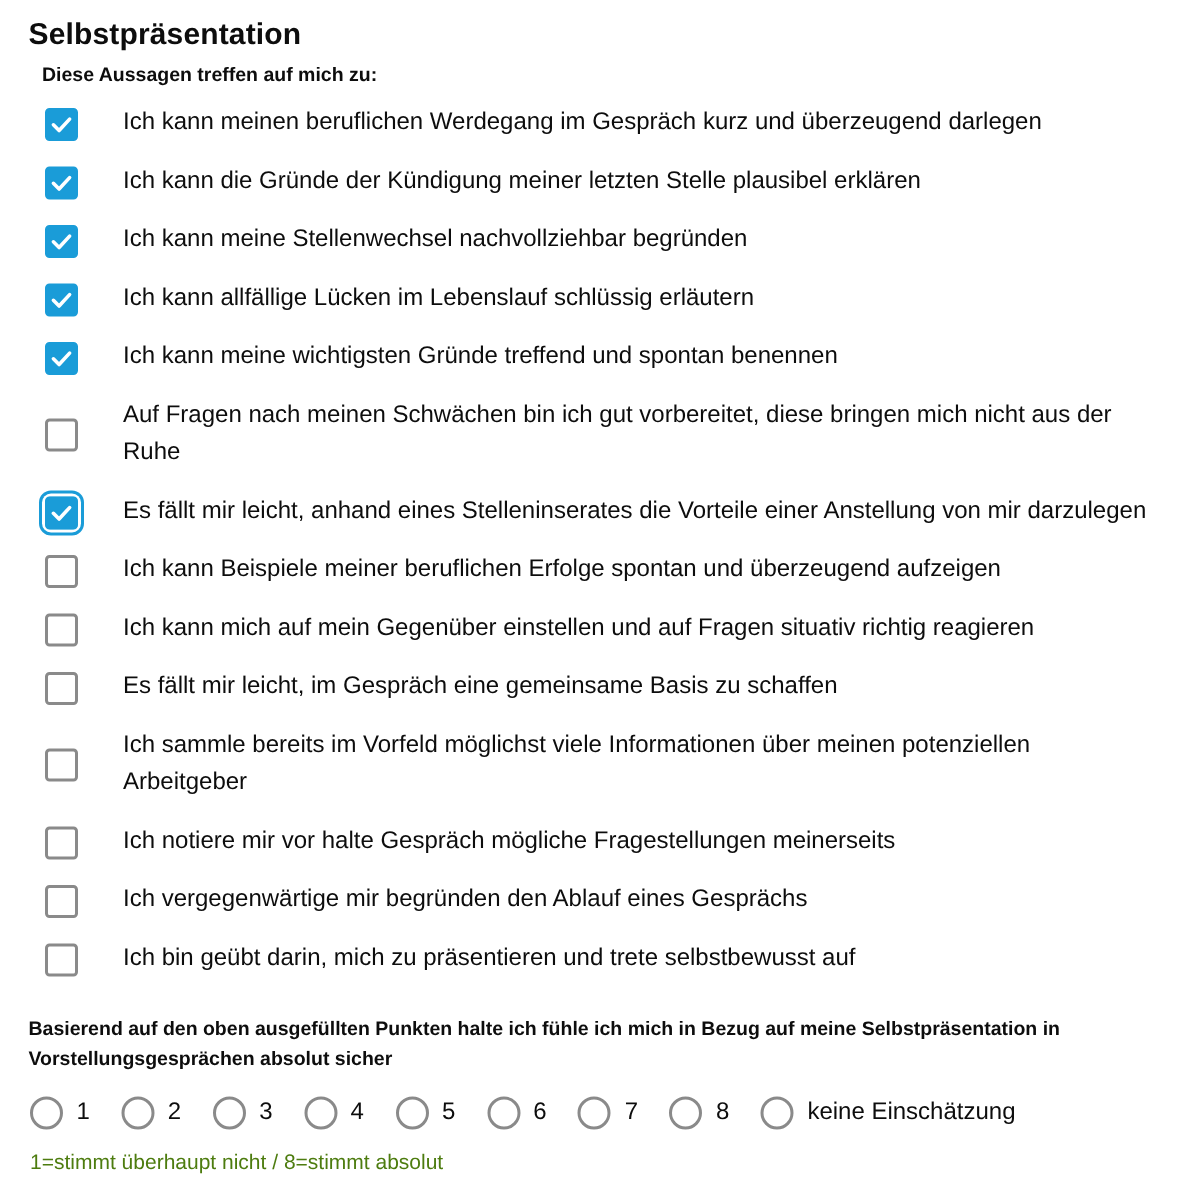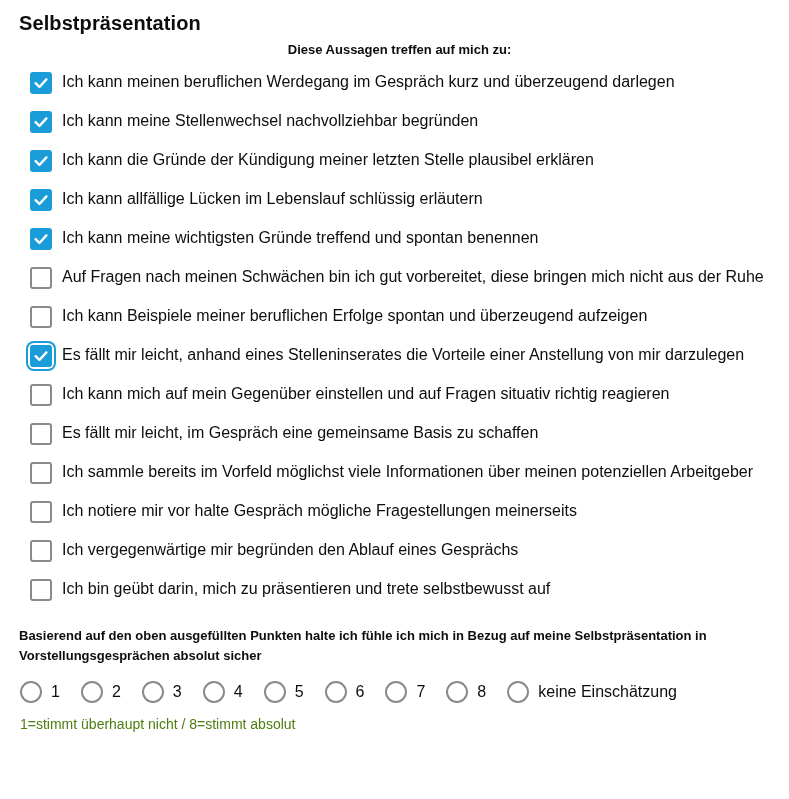--- a/index.html
+++ b/index.html
@@ -18,31 +18,31 @@
   .page-title {
     font-size: 20px;
     font-weight: 700;
     letter-spacing: 0.1px;
     margin-left: 1px;
   }
   .prompt {
     font-size: 13px;
     font-weight: 700;
     margin: 7px 0 0 10px;
-    text-align: center;
   }
   
   .checklist {
     margin: 13px 0 0 12px;
   }
   .check-row {
     display: flex;
-    align-items: flex-end;
+    align-items: center;
     margin-bottom: 15px;
     cursor: pointer;
+    gap: 20px;
   }
   .box-wrap {
     flex: 0 0 auto;
     width: 22px;
     height: 22px;
     margin-top: 1px;
     border-radius: 4px;
     position: relative;
   }
   .box {
@@ -136,73 +136,73 @@
         <span class="check-label">Ich kann meinen beruflichen Werdegang im Gespräch kurz und überzeugend darlegen</span>
       </div>
       <div class="check-row">
         <span class="box-wrap">
           <span class="box checked">
             <svg viewBox="0 0 18 18">
               <path d="M3.6 9.2 L7.4 13 L14.4 5.4" fill="none" stroke="#ffffff" stroke-width="2.4" stroke-linecap="round" stroke-linejoin="round"></path>
             </svg>
           </span>
         </span>
+        <span class="check-label">Ich kann die Gründe der Kündigung meiner letzten Stelle plausibel erklären</span>
+      </div>
+      <div class="check-row">
+        <span class="box-wrap">
+          <span class="box checked">
+            <svg viewBox="0 0 18 18">
+              <path d="M3.6 9.2 L7.4 13 L14.4 5.4" fill="none" stroke="#ffffff" stroke-width="2.4" stroke-linecap="round" stroke-linejoin="round"></path>
+            </svg>
+          </span>
+        </span>
         <span class="check-label">Ich kann meine Stellenwechsel nachvollziehbar begründen</span>
       </div>
       <div class="check-row">
         <span class="box-wrap">
           <span class="box checked">
             <svg viewBox="0 0 18 18">
               <path d="M3.6 9.2 L7.4 13 L14.4 5.4" fill="none" stroke="#ffffff" stroke-width="2.4" stroke-linecap="round" stroke-linejoin="round"></path>
             </svg>
           </span>
         </span>
-        <span class="check-label">Ich kann die Gründe der Kündigung meiner letzten Stelle plausibel erklären</span>
-      </div>
-      <div class="check-row">
-        <span class="box-wrap">
-          <span class="box checked">
-            <svg viewBox="0 0 18 18">
-              <path d="M3.6 9.2 L7.4 13 L14.4 5.4" fill="none" stroke="#ffffff" stroke-width="2.4" stroke-linecap="round" stroke-linejoin="round"></path>
-            </svg>
-          </span>
-        </span>
         <span class="check-label">Ich kann allfällige Lücken im Lebenslauf schlüssig erläutern</span>
       </div>
       <div class="check-row">
         <span class="box-wrap">
           <span class="box checked">
             <svg viewBox="0 0 18 18">
               <path d="M3.6 9.2 L7.4 13 L14.4 5.4" fill="none" stroke="#ffffff" stroke-width="2.4" stroke-linecap="round" stroke-linejoin="round"></path>
             </svg>
           </span>
         </span>
         <span class="check-label">Ich kann meine wichtigsten Gründe treffend und spontan benennen</span>
       </div>
       <div class="check-row">
         <span class="box-wrap">
           <span class="box"></span>
         </span>
         <span class="check-label">Auf Fragen nach meinen Schwächen bin ich gut vorbereitet, diese bringen mich nicht aus der Ruhe</span>
       </div>
       <div class="check-row">
+        <span class="box-wrap focused">
+          <span class="box checked">
+            <svg viewBox="0 0 18 18">
+              <path d="M3.6 9.2 L7.4 13 L14.4 5.4" fill="none" stroke="#ffffff" stroke-width="2.4" stroke-linecap="round" stroke-linejoin="round"></path>
+            </svg>
+          </span>
+        </span>
+        <span class="check-label">Es fällt mir leicht, anhand eines Stelleninserates die Vorteile einer Anstellung von mir darzulegen</span>
+      </div>
+      <div class="check-row">
         <span class="box-wrap">
           <span class="box"></span>
         </span>
         <span class="check-label">Ich kann Beispiele meiner beruflichen Erfolge spontan und überzeugend aufzeigen</span>
-      </div>
-      <div class="check-row">
-        <span class="box-wrap focused">
-          <span class="box checked">
-            <svg viewBox="0 0 18 18">
-              <path d="M3.6 9.2 L7.4 13 L14.4 5.4" fill="none" stroke="#ffffff" stroke-width="2.4" stroke-linecap="round" stroke-linejoin="round"></path>
-            </svg>
-          </span>
-        </span>
-        <span class="check-label">Es fällt mir leicht, anhand eines Stelleninserates die Vorteile einer Anstellung von mir darzulegen</span>
       </div>
       <div class="check-row">
         <span class="box-wrap">
           <span class="box"></span>
         </span>
         <span class="check-label">Ich kann mich auf mein Gegenüber einstellen und auf Fragen situativ richtig reagieren</span>
       </div>
       <div class="check-row">
         <span class="box-wrap">
           <span class="box"></span>

